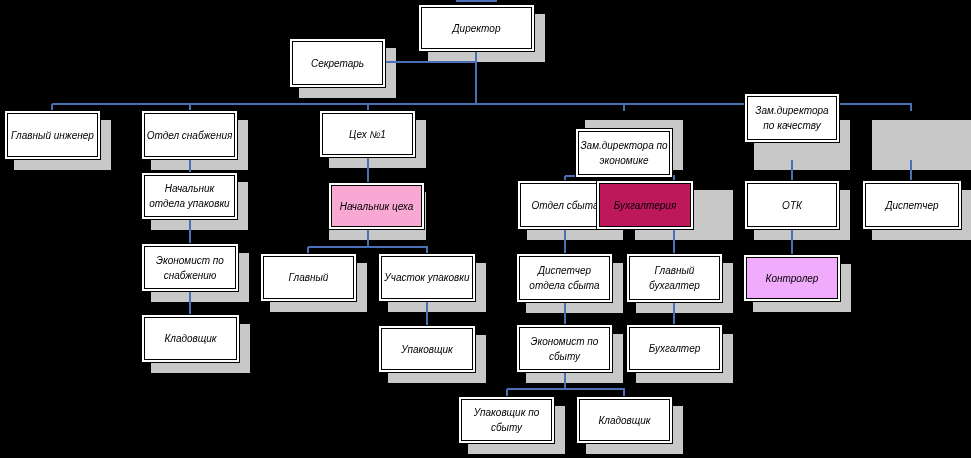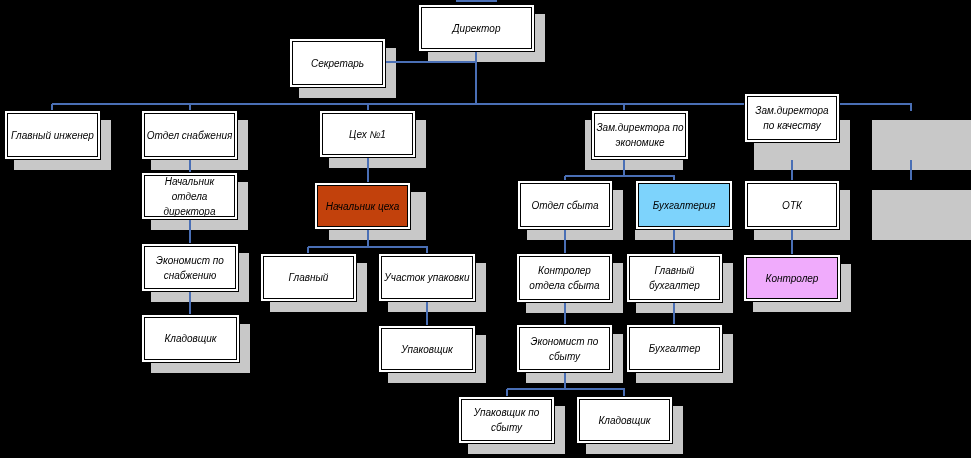--- a/index.html
+++ b/index.html
@@ -115,54 +115,54 @@
     <div class="node" style="left: 289px; top: 38px; width: 97px; height: 50px; background: rgb(255, 255, 255);">
       <span>Секретарь</span>
     </div>
     <div class="node" style="left: 4px; top: 110px; width: 97px; height: 50px; background: rgb(255, 255, 255);">
       <span>Главный инженер</span>
     </div>
     <div class="node" style="left: 141px; top: 110px; width: 97px; height: 50px; background: rgb(255, 255, 255);">
       <span>Отдел снабжения</span>
     </div>
     <div class="node" style="left: 141px; top: 172px; width: 97px; height: 48px; background: rgb(255, 255, 255);">
-      <span>Начальник отдела директора</span>
+      <span>Начальник отдела упаковки</span>
     </div>
     <div class="node" style="left: 141px; top: 243px; width: 98px; height: 49px; background: rgb(255, 255, 255);">
       <span>Экономист по снабжению</span>
     </div>
     <div class="node" style="left: 141px; top: 314px; width: 99px; height: 49px; background: rgb(255, 255, 255);">
       <span>Кладовщик</span>
     </div>
     <div class="node" style="left: 319px; top: 110px; width: 97px; height: 48px; background: rgb(255, 255, 255);">
       <span>Цех №1</span>
     </div>
-    <div class="node" style="left: 314px; top: 182px; width: 97px; height: 48px; background: #c2410c;">
+    <div class="node" style="left: 328px; top: 182px; width: 97px; height: 48px; background: #f9a8d4;">
       <span>Начальник цеха</span>
     </div>
     <div class="node" style="left: 260px; top: 253px; width: 97px; height: 49px; background: rgb(255, 255, 255);">
       <span>Главный</span>
     </div>
     <div class="node" style="left: 378px; top: 253px; width: 98px; height: 49px; background: rgb(255, 255, 255);">
       <span>Участок упаковки</span>
     </div>
     <div class="node" style="left: 378px; top: 325px; width: 98px; height: 48px; background: rgb(255, 255, 255);">
       <span>Упаковщик</span>
     </div>
-    <div class="node" style="left: 575px; top: 110px; width: 98px; height: 50px; background: rgb(255, 255, 255); margin-left: 16px;">
+    <div class="node" style="left: 575px; top: 128px; width: 98px; height: 50px; background: rgb(255, 255, 255);">
       <span>Зам.директора по экономике</span>
     </div>
     <div class="node" style="left: 517px; top: 180px; width: 96px; height: 50px; background: rgb(255, 255, 255);">
       <span>Отдел сбыта</span>
     </div>
-    <div class="node" style="left: 635px; top: 180px; width: 98px; height: 50px; background: #7dd3fc;">
+    <div class="node" style="left: 596px; top: 180px; width: 98px; height: 50px; background: #be185d;">
       <span>Бухгалтерия</span>
     </div>
     <div class="node" style="left: 516px; top: 253px; width: 97px; height: 50px; background: rgb(255, 255, 255);">
-      <span>Контролер отдела сбыта</span>
+      <span>Диспетчер отдела сбыта</span>
     </div>
     <div class="node" style="left: 626px; top: 253px; width: 97px; height: 50px; background: rgb(255, 255, 255);">
       <span>Главный бухгалтер</span>
     </div>
     <div class="node" style="left: 516px; top: 324px; width: 97px; height: 49px; background: rgb(255, 255, 255);">
       <span>Экономист по сбыту</span>
     </div>
     <div class="node" style="left: 626px; top: 324px; width: 97px; height: 49px; background: rgb(255, 255, 255);">
       <span>Бухгалтер</span>
     </div>
@@ -171,16 +171,19 @@
     </div>
     <div class="node" style="left: 576px; top: 396px; width: 97px; height: 48px; background: rgb(255, 255, 255);">
       <span>Кладовщик</span>
     </div>
     <div class="node" style="left: 744px; top: 93px; width: 96px; height: 50px; background: rgb(255, 255, 255);">
       <span>Зам.директора по качеству</span>
     </div>
     <div class="node" style="left: 744px; top: 180px; width: 96px; height: 50px; background: rgb(255, 255, 255);">
       <span>ОТК</span>
     </div>
+    <div class="node" style="left: 862px; top: 180px; width: 100px; height: 50px; background: rgb(255, 255, 255);">
+      <span>Диспетчер</span>
+    </div>
     <div class="node" style="left: 743px; top: 254px; width: 98px; height: 48px; background: #f0abfc;">
       <span>Контролер</span>
     </div>
   </div>
 
 </body></html>

